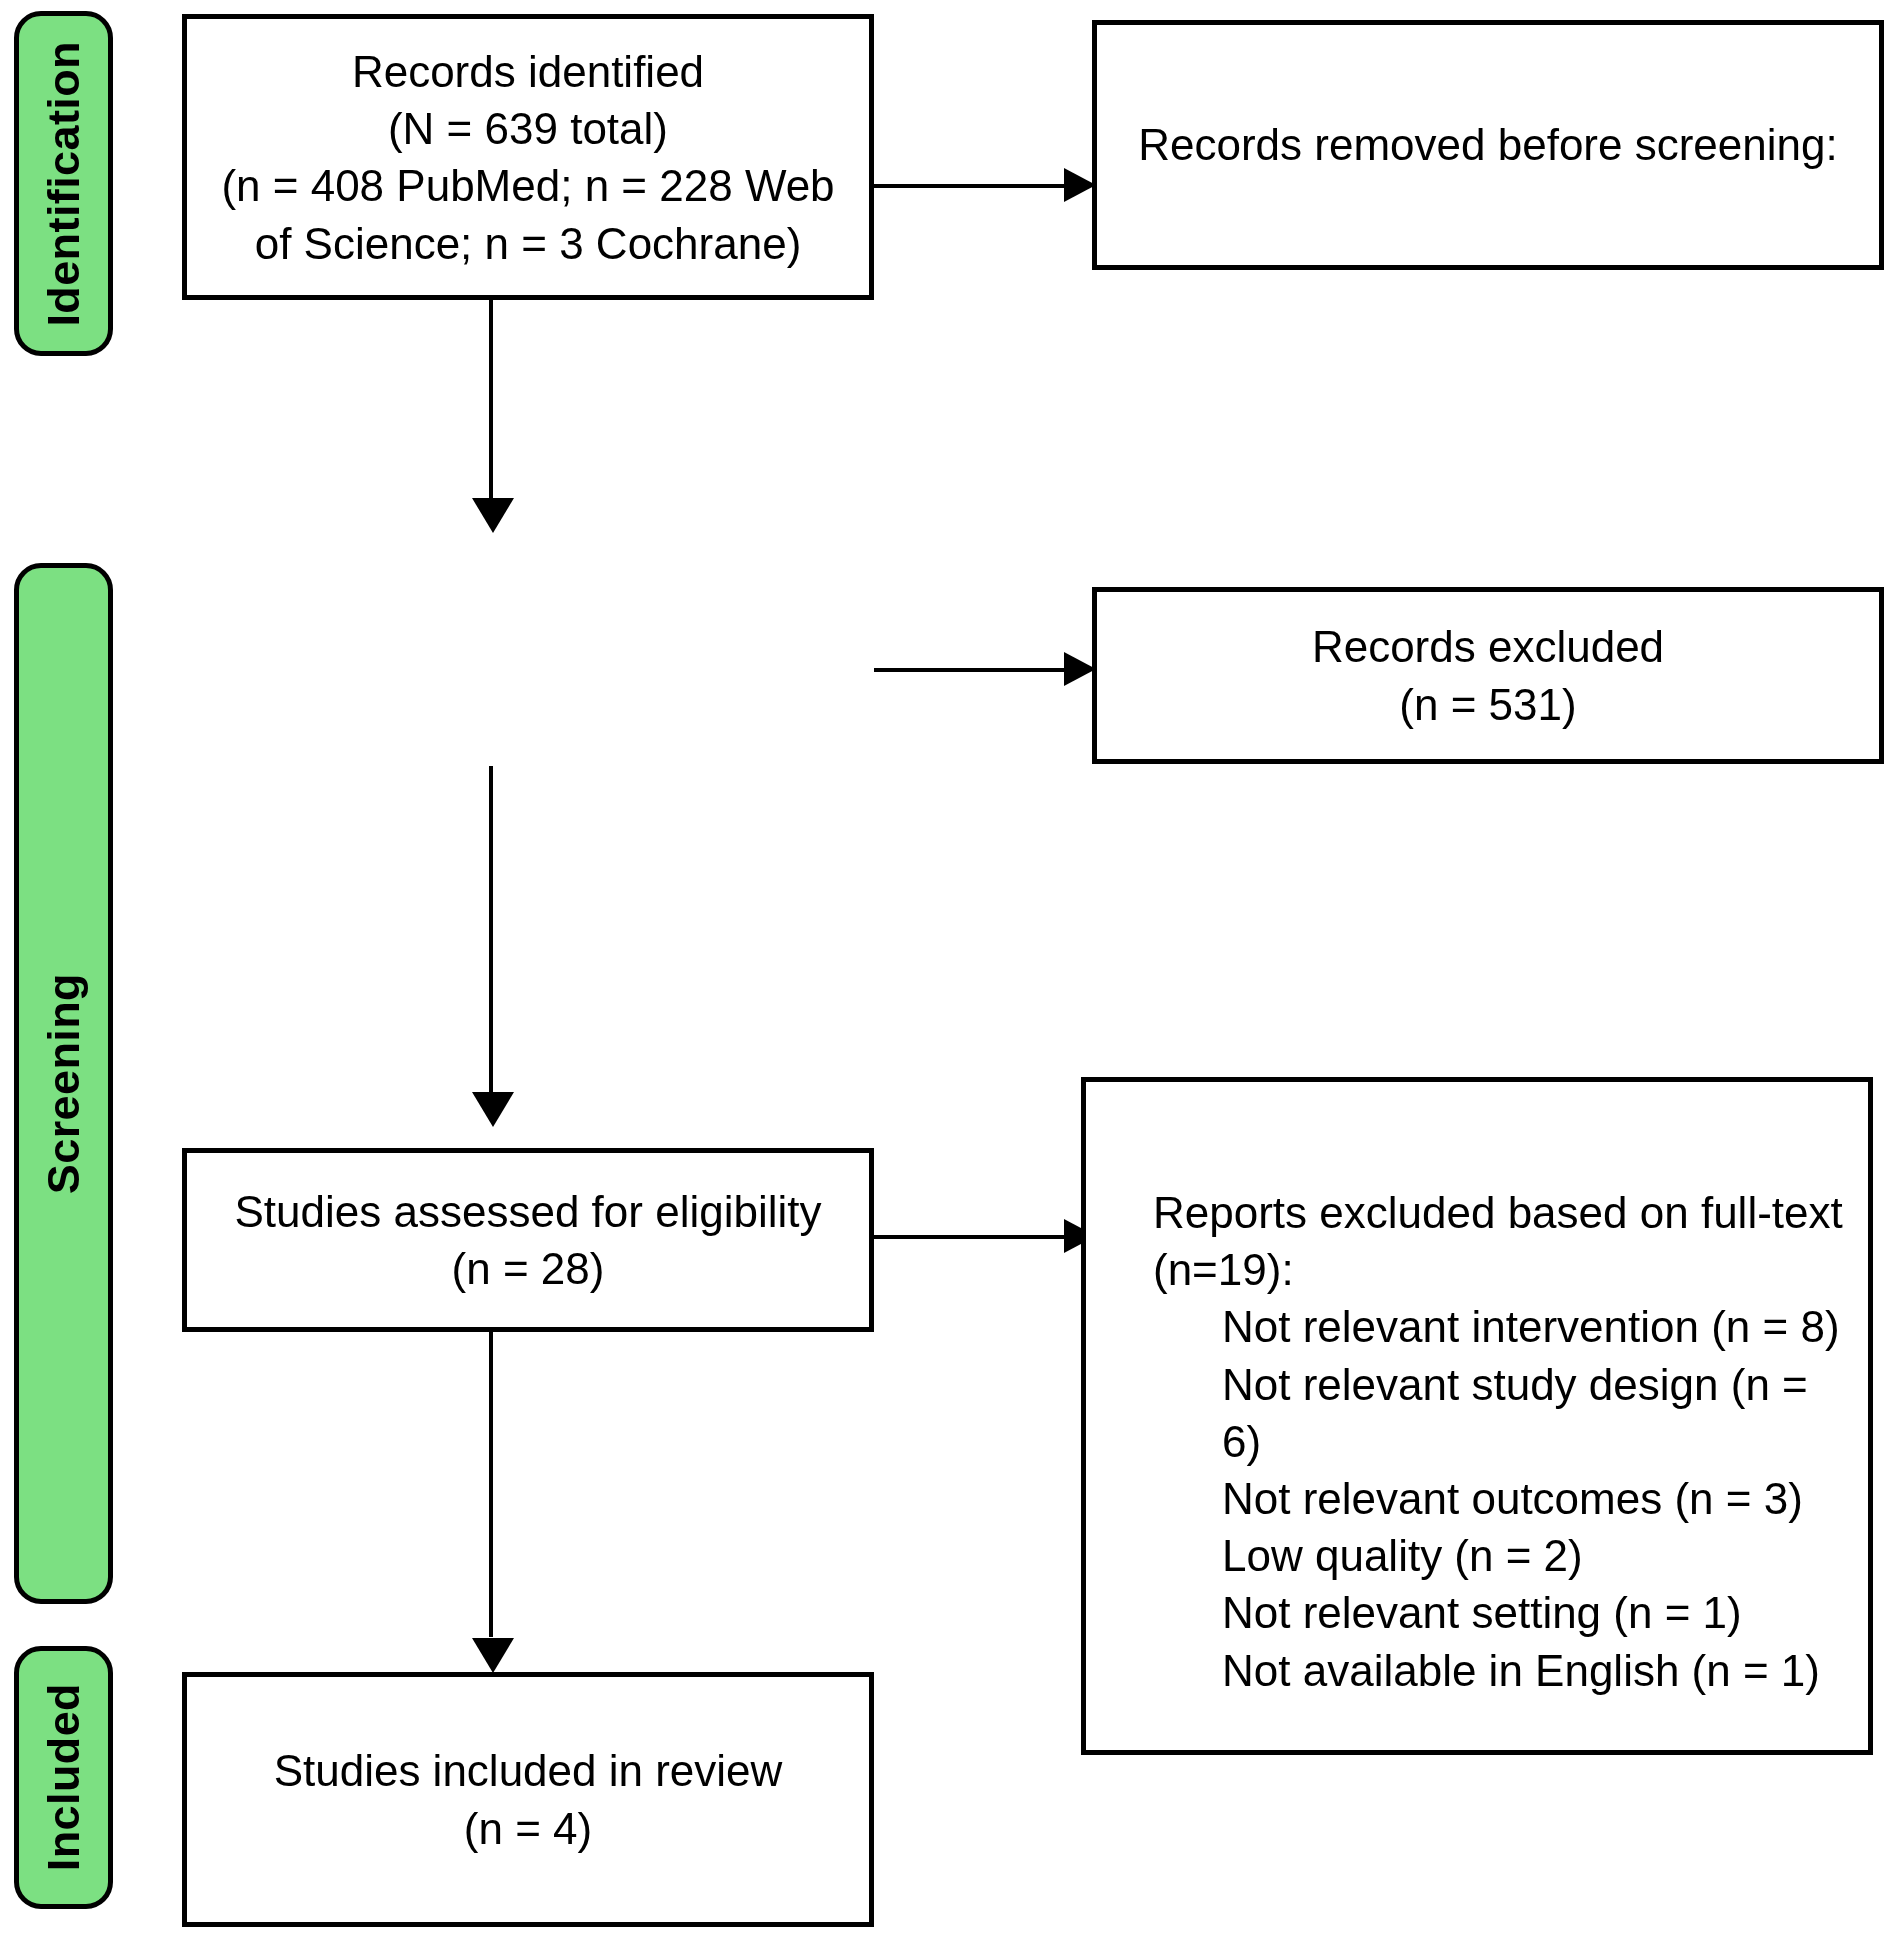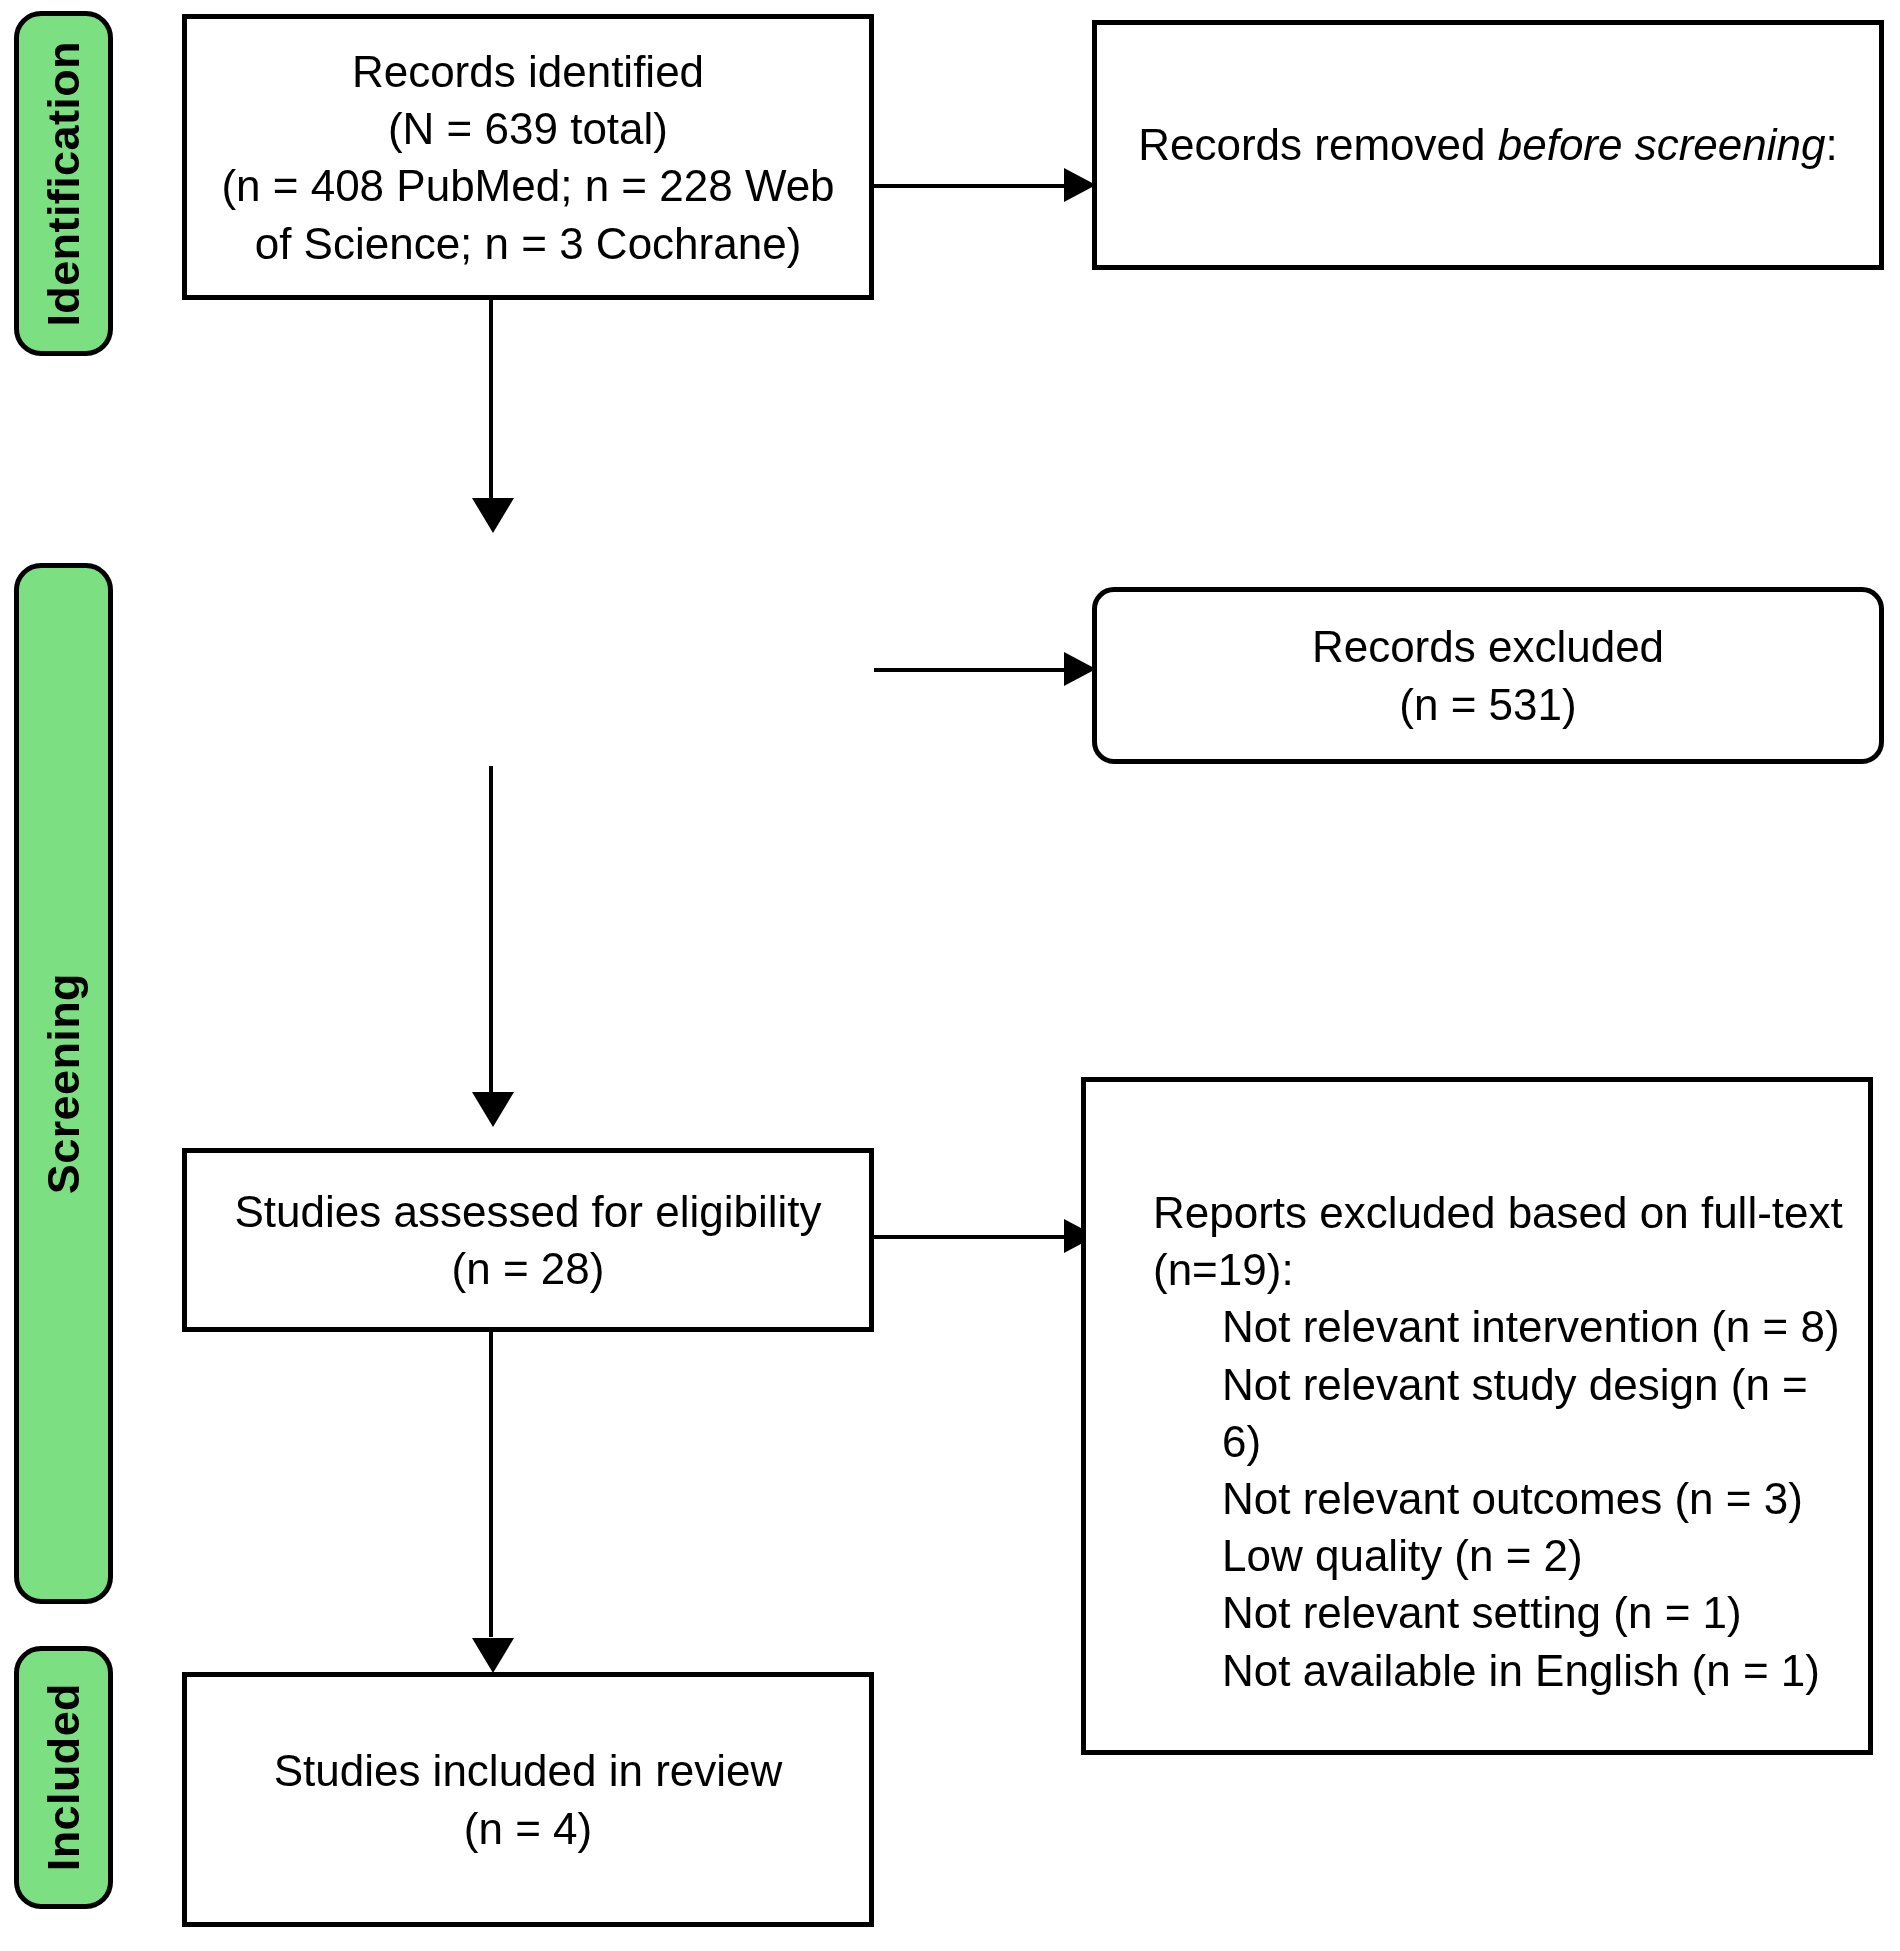--- a/index.html
+++ b/index.html
@@ -57,21 +57,20 @@
     color: #000000;
     text-align: center;
     padding: 0 14.4px;
   }
   .box-text.left-align {
     text-align: left;
     width: 100%;
     padding: 0 19px;
   }
   .box-text .ital {
-    font-style: italic;
   }
   .box-text .indent {
     display: block;
     padding-left: 69px;
   }
   .box-text .line {
     display: block;
   }
 
   
@@ -137,21 +136,21 @@
     </div>
   </div>
 
   <div class="vline" style="left:489px; top:300px; width:4px; height:198px;"></div>
   <div class="arrow-down" style="left:472px; top:498px;"></div>
 
 
   <div class="hline" style="left:874px; top:668px; width:190px;"></div>
   <div class="arrow-right" style="left:1064px; top:652px;"></div>
 
-  <div class="box" style="left:1092px; top:587px; width:792px; height:177px;border-radius:22px;">
+  <div class="box" style="left:1092px; top:587px; width:792px; height:177px;">
     <div class="box-text">
       <span class="line">Records excluded</span>
       <span class="line">(n = 531)</span>
     </div>
   </div>
 
   <div class="vline" style="left:489px; top:766px; width:4px; height:326px;"></div>
   <div class="arrow-down" style="left:472px; top:1092px;"></div>
 
   <div class="box" style="left:182px; top:1148px; width:692px; height:184px;">

